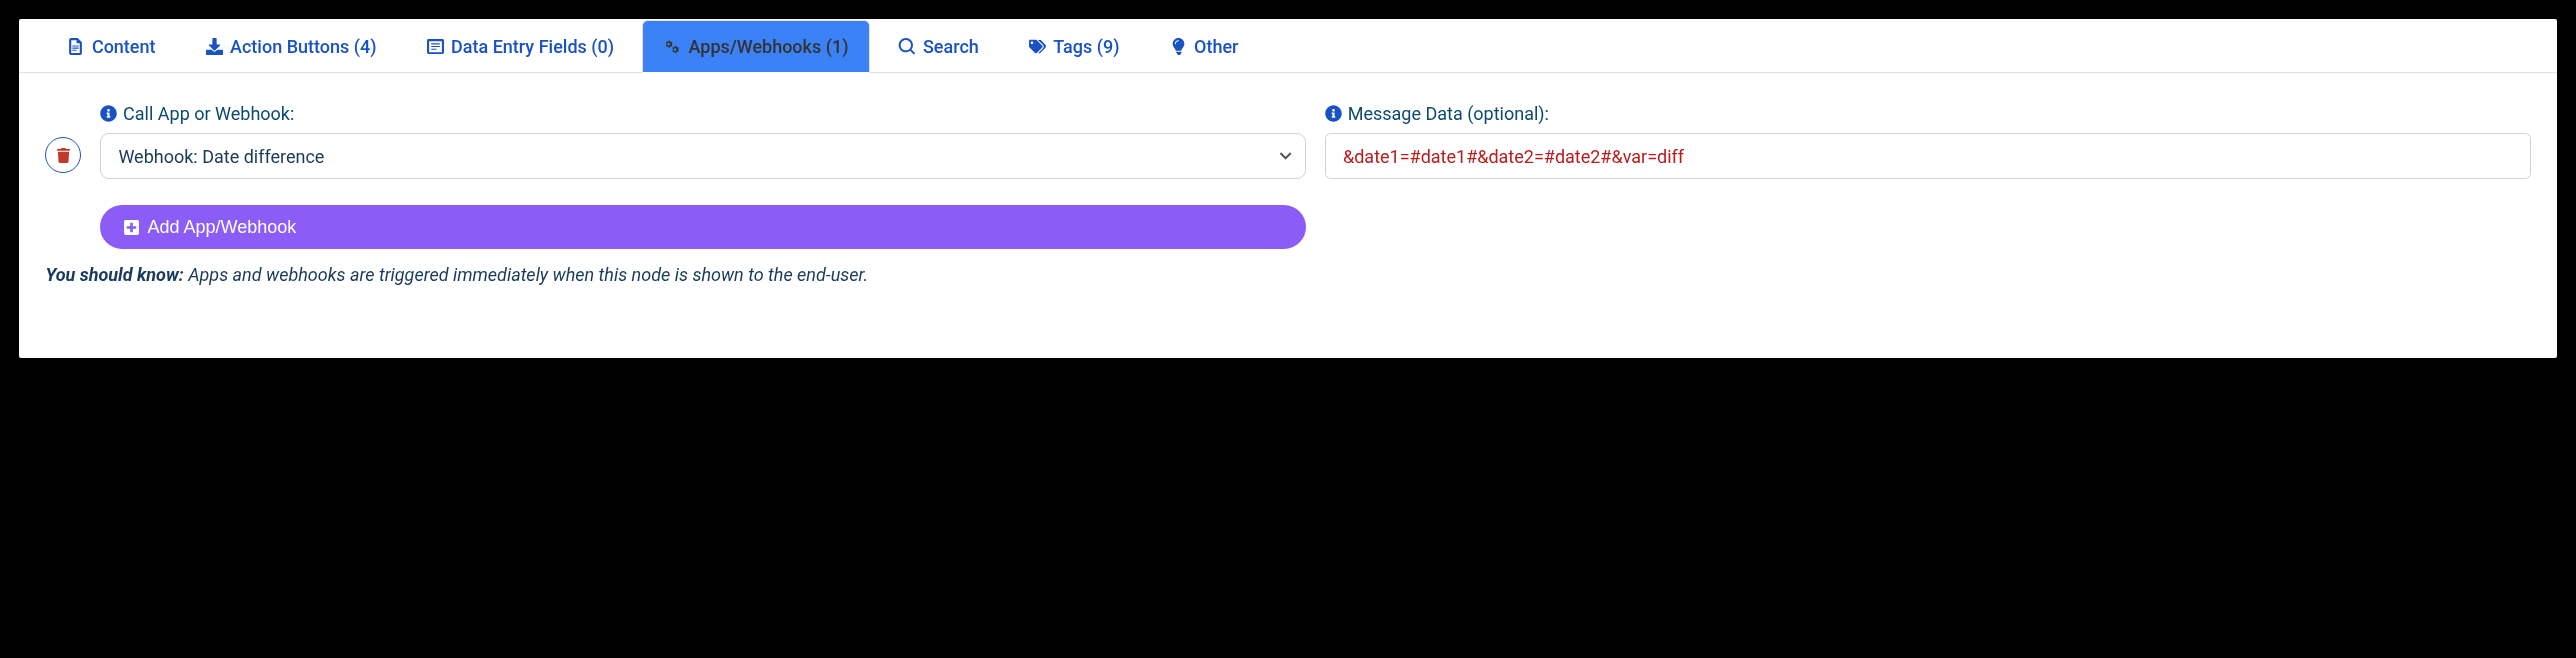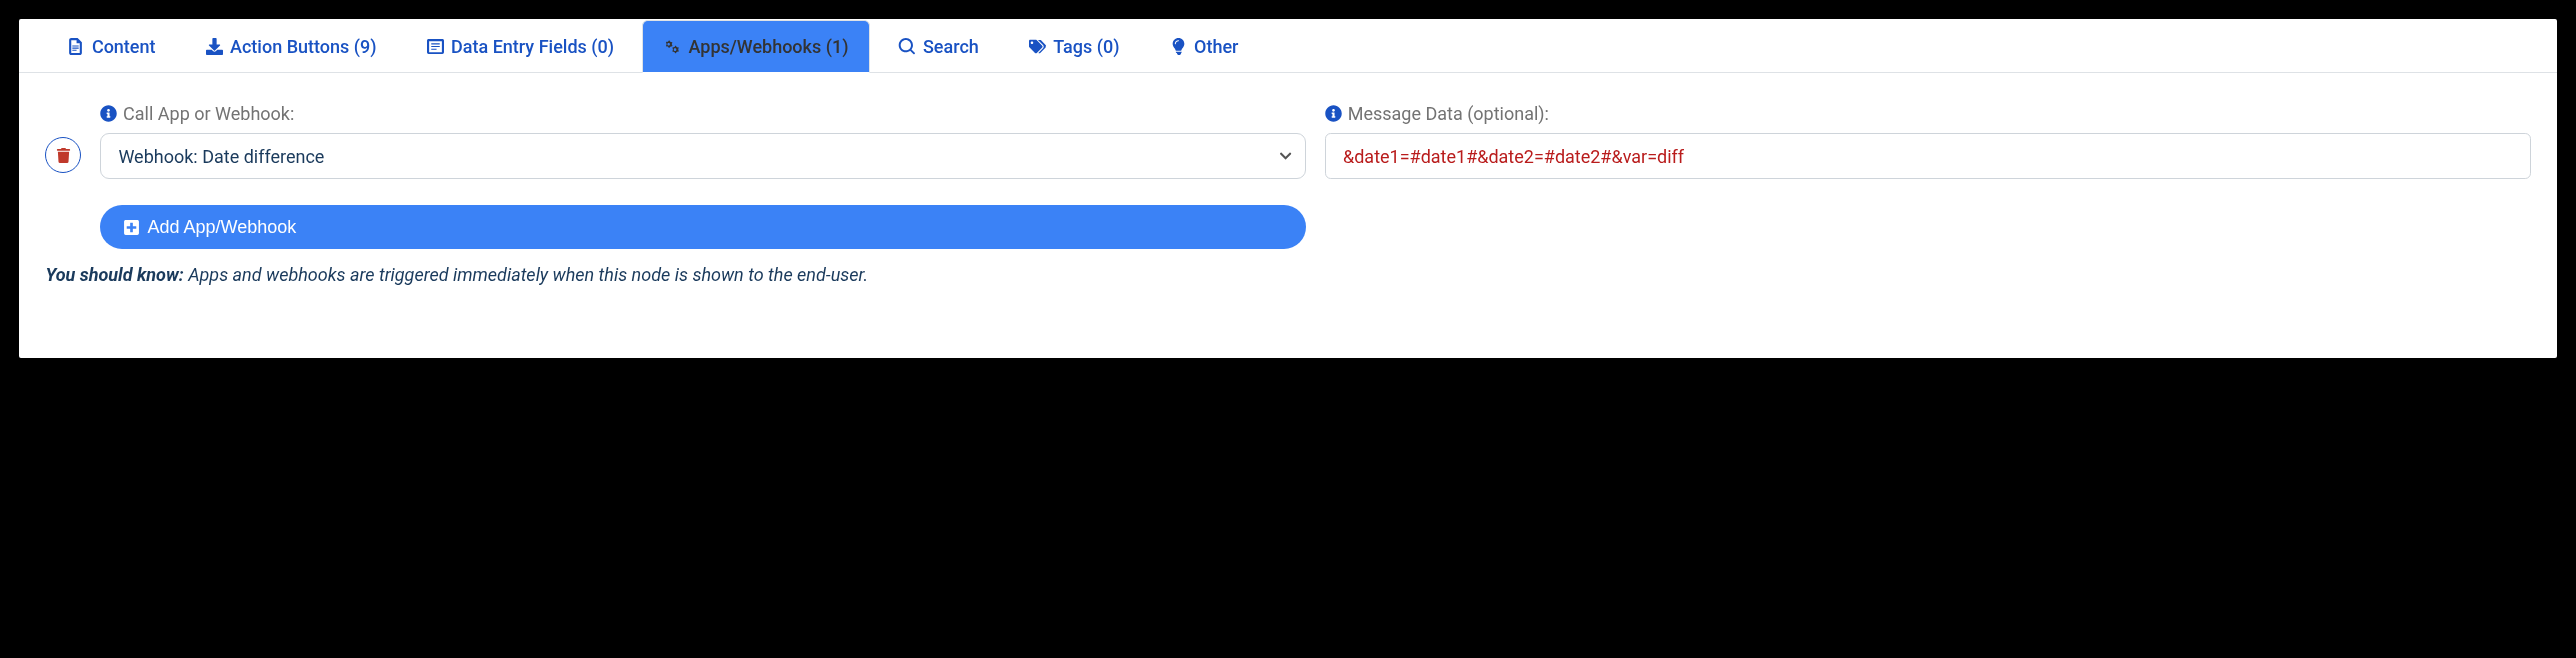--- a/index.html
+++ b/index.html
@@ -80,21 +80,21 @@
     .field-group {
       flex: 1;
       display: flex;
       flex-direction: column;
       gap: 9.4px;
     }
     .field-label {
       display: flex;
       align-items: center;
       gap: 5.7px;
-      color: #737373;
+      color: #0c4a6e;
       font-size: 18px;
       font-weight: 400;
     }
     .field-label svg {
       width: 17px;
       height: 17px;
       fill: #1952c3;
     }
     .select-control {
       position: relative;
@@ -119,21 +119,21 @@
       border-radius: 5.7px;
       padding: 11.3px 17px;
       font-size: 18px;
       color: #b91c1c;
       background: #fff;
       width: 100%;
       font-family: inherit;
     }
     .add-btn {
       margin-top: 17px;
-      background: #3b82f6;
+      background: #8b5cf6;
       color: #fff;
       border: none;
       border-radius: 22.6px;
       padding: 11.3px 22.6px;
       font-size: 18px;
       font-weight: 500;
       cursor: pointer;
       display: inline-flex;
       align-items: center;
       gap: 7.5px;
@@ -168,21 +168,21 @@
     <div class="tab">
       <svg viewBox="0 0 384 512" fill="currentColor">
           <path d="M256 0H64C28.65 0 0 28.65 0 64v384c0 35.35 28.65 64 64 64h256c35.35 0 64-28.65 64-64V128L256 0zM320 448H64V64h160v96h96V448zM96 224h192v32H96v-32zm0 64h192v32H96v-32zm0 64h128v32H96v-32z"></path>
         </svg>
       <span>Content</span>
     </div>
     <div class="tab">
       <svg viewBox="0 0 512 512" fill="currentColor">
           <path d="M216 0h80c13.3 0 24 10.7 24 24v168h87.7c17.8 0 26.7 21.5 14.1 34.1L269.7 378.3c-7.5 7.5-19.8 7.5-27.3 0L90.1 226.1c-12.6-12.6-3.7-34.1 14.1-34.1H192V24c0-13.3 10.7-24 24-24zm296 376v112c0 13.3-10.7 24-24 24H24c-13.3 0-24-10.7-24-24V376c0-13.3 10.7-24 24-24h146.7l49 49c20.1 20.1 52.5 20.1 72.6 0l49-49H488c13.3 0 24 10.7 24 24z"></path>
         </svg>
-      <span>Action Buttons (9)</span>
+      <span>Action Buttons (4)</span>
     </div>
     <div class="tab">
       <svg viewBox="0 0 512 512" fill="currentColor">
           <path d="M464 32H48C21.49 32 0 53.49 0 80v352c0 26.51 21.49 48 48 48h416c26.51 0 48-21.49 48-48V80c0-26.51-21.49-48-48-48zM448 432H64V96h384v336zM128 160h256v32H128v-32zm0 80h256v32H128v-32zm0 80h160v32H128v-32z"></path>
         </svg>
       <span>Data Entry Fields (0)</span>
     </div>
     <div class="tab active">
       <svg viewBox="0 0 640 512" fill="currentColor">
           <path d="M308.5 135.3c7.1-6.3 9.9-16.2 6.2-25-2.2-5.4-4.7-10.7-7.5-15.8-4.6-8.4-14.6-12-23.3-8.3l-15.3 6.5c-13.6-11.6-29.6-20.5-47.1-25.9V50.4c0-9.5-6.7-17.7-16.1-19.4-5.8-1-11.7-1.7-17.6-1.9-9.5-.4-17.7 7.1-17.7 16.6v16.4c-17.5 5.4-33.5 14.3-47.1 25.9l-15.3-6.5c-8.7-3.7-18.7-.1-23.3 8.3-2.8 5.1-5.3 10.4-7.5 15.8-3.7 8.8-.9 18.7 6.2 25l12.5 11.1c-2.3 8.7-3.5 17.8-3.5 27.2s1.2 18.5 3.5 27.2l-12.5 11.1c-7.1 6.3-9.9 16.2-6.2 25 2.2 5.4 4.7 10.7 7.5 15.8 4.6 8.4 14.6 12 23.3 8.3l15.3-6.5c13.6 11.6 29.6 20.5 47.1 25.9v16.4c0 9.5 8.2 17 17.7 16.6 5.9-.2 11.8-.9 17.6-1.9 9.4-1.7 16.1-9.9 16.1-19.4v-16.4c17.5-5.4 33.5-14.3 47.1-25.9l15.3 6.5c8.7 3.7 18.7.1 23.3-8.3 2.8-5.1 5.3-10.4 7.5-15.8 3.7-8.8.9-18.7-6.2-25l-12.5-11.1c2.3-8.7 3.5-17.8 3.5-27.2s-1.2-18.5-3.5-27.2l12.5-11.1zm-132.5 86.7c-26.5 0-48-21.5-48-48s21.5-48 48-48 48 21.5 48 48-21.5 48-48 48zm372.5 113.3c7.1-6.3 9.9-16.2 6.2-25-2.2-5.4-4.7-10.7-7.5-15.8-4.6-8.4-14.6-12-23.3-8.3l-15.3 6.5c-13.6-11.6-29.6-20.5-47.1-25.9v-16.4c0-9.5-6.7-17.7-16.1-19.4-5.8-1-11.7-1.7-17.6-1.9-9.5-.4-17.7 7.1-17.7 16.6v16.4c-17.5 5.4-33.5 14.3-47.1 25.9l-15.3-6.5c-8.7-3.7-18.7-.1-23.3 8.3-2.8 5.1-5.3 10.4-7.5 15.8-3.7 8.8-.9 18.7 6.2 25l12.5 11.1c-2.3 8.7-3.5 17.8-3.5 27.2s1.2 18.5 3.5 27.2l-12.5 11.1c-7.1 6.3-9.9 16.2-6.2 25 2.2 5.4 4.7 10.7 7.5 15.8 4.6 8.4 14.6 12 23.3 8.3l15.3-6.5c13.6 11.6 29.6 20.5 47.1 25.9v16.4c0 9.5 8.2 17 17.7 16.6 5.9-.2 11.8-.9 17.6-1.9 9.4-1.7 16.1-9.9 16.1-19.4v-16.4c17.5-5.4 33.5-14.3 47.1-25.9l15.3 6.5c8.7 3.7 18.7.1 23.3-8.3 2.8-5.1 5.3-10.4 7.5-15.8 3.7-8.8.9-18.7-6.2-25l-12.5-11.1c2.3-8.7 3.5-17.8 3.5-27.2s-1.2-18.5-3.5-27.2l12.5-11.1zm-132.5 86.7c-26.5 0-48-21.5-48-48s21.5-48 48-48 48 21.5 48 48-21.5 48-48 48z"></path>
@@ -192,21 +192,21 @@
     <div class="tab">
       <svg viewBox="0 0 512 512" fill="currentColor">
           <path d="M505 442.7L405.3 343c28.4-34.9 45.5-79.4 45.5-128C450.8 96.5 354.3 0 236 0S21.2 96.5 21.2 215 117.7 430 236 430c48.6 0 93.1-17.1 128-45.5l99.7 99.7c9.4 9.4 24.6 9.4 33.9 0l7.4-7.4c9.4-9.3 9.4-24.5 0-34.1zM236 370c-85.5 0-155-69.5-155-155S150.5 60 236 60s155 69.5 155 155-69.5 155-155 155z"></path>
         </svg>
       <span>Search</span>
     </div>
     <div class="tab">
       <svg viewBox="0 0 640 512" fill="currentColor">
           <path d="M497.9 225.9L286.1 14.1C277.1 5.1 264.9 0 252.1 0H48C21.5 0 0 21.5 0 48v204.1c0 12.8 5.1 25 14.1 34l211.8 211.8c18.7 18.7 49.1 18.7 67.9 0l204.1-204.1c18.8-18.8 18.8-49.2 0-67.9zM112 160c-26.5 0-48-21.5-48-48s21.5-48 48-48 48 21.5 48 48-21.5 48-48 48zm513.9 133.8L421.8 497.9c-18.7 18.7-49.1 18.7-67.9 0l-.4-.4 174.1-174.1c16.1-16.1 25-37.5 25-60.3s-8.9-44.2-25-60.3L335.8 11.1c2.8-.7 5.7-1.1 8.6-1.1h75.7c12.8 0 25 5.1 34 14.1l171.8 171.8c18.8 18.8 18.8 49.2 0 67.9z"></path>
         </svg>
-      <span>Tags (0)</span>
+      <span>Tags (9)</span>
     </div>
     <div class="tab">
       <svg viewBox="0 0 352 512" fill="currentColor">
           <path d="M176 0C79 0 0 79 0 176c0 44.4 16.6 84.9 43.9 115.7 16.6 18.7 42.4 58.2 51.9 91.6.1.3.1.6.2.9h160c.1-.3.1-.6.2-.9 9.5-33.4 35.3-72.9 51.9-91.6C335.4 260.9 352 220.4 352 176 352 79 273 0 176 0zm0 96c-44.1 0-80 35.9-80 80 0 8.8-7.2 16-16 16s-16-7.2-16-16c0-61.8 50.2-112 112-112 8.8 0 16 7.2 16 16s-7.2 16-16 16zm80 320H96v16c0 8.8 7.2 16 16 16h16c0 35.3 28.7 64 64 64s64-28.7 64-64h-96 96c8.8 0 16-7.2 16-16v-16h-16z"></path>
         </svg>
       <span>Other</span>
     </div>
   </div>
 
   <div class="content-area">

